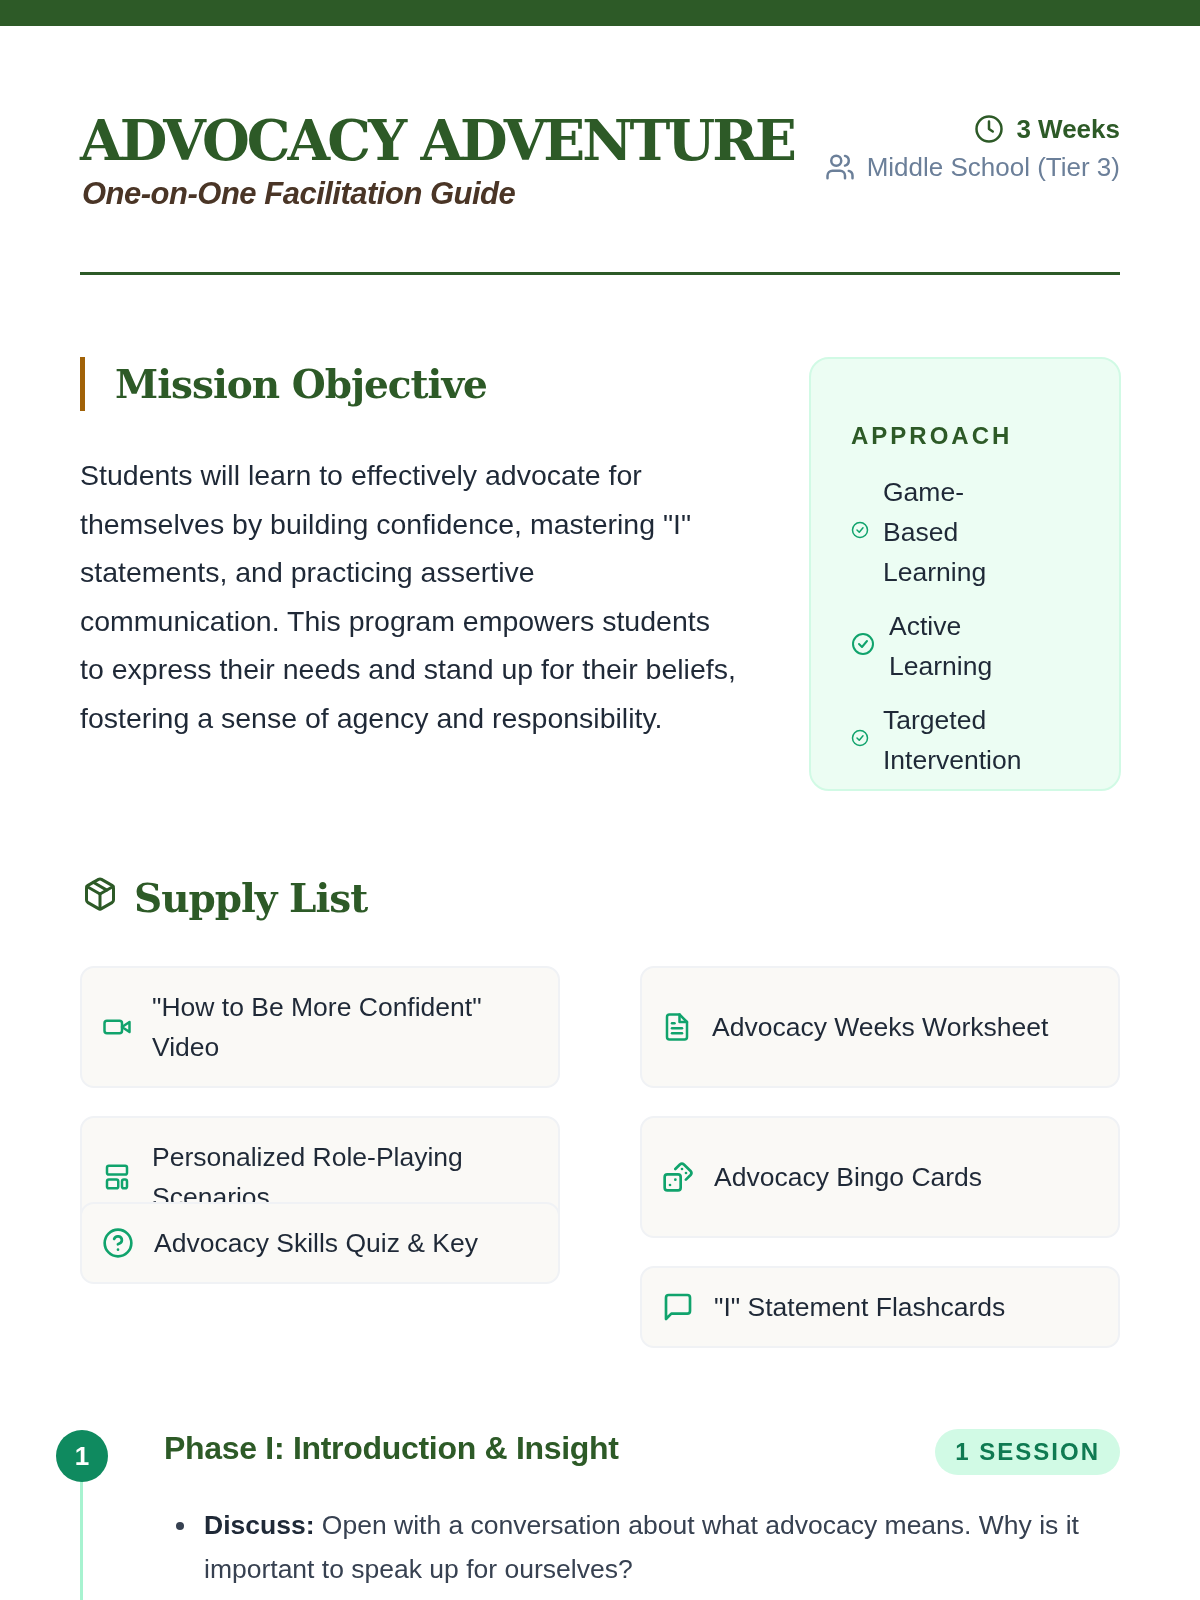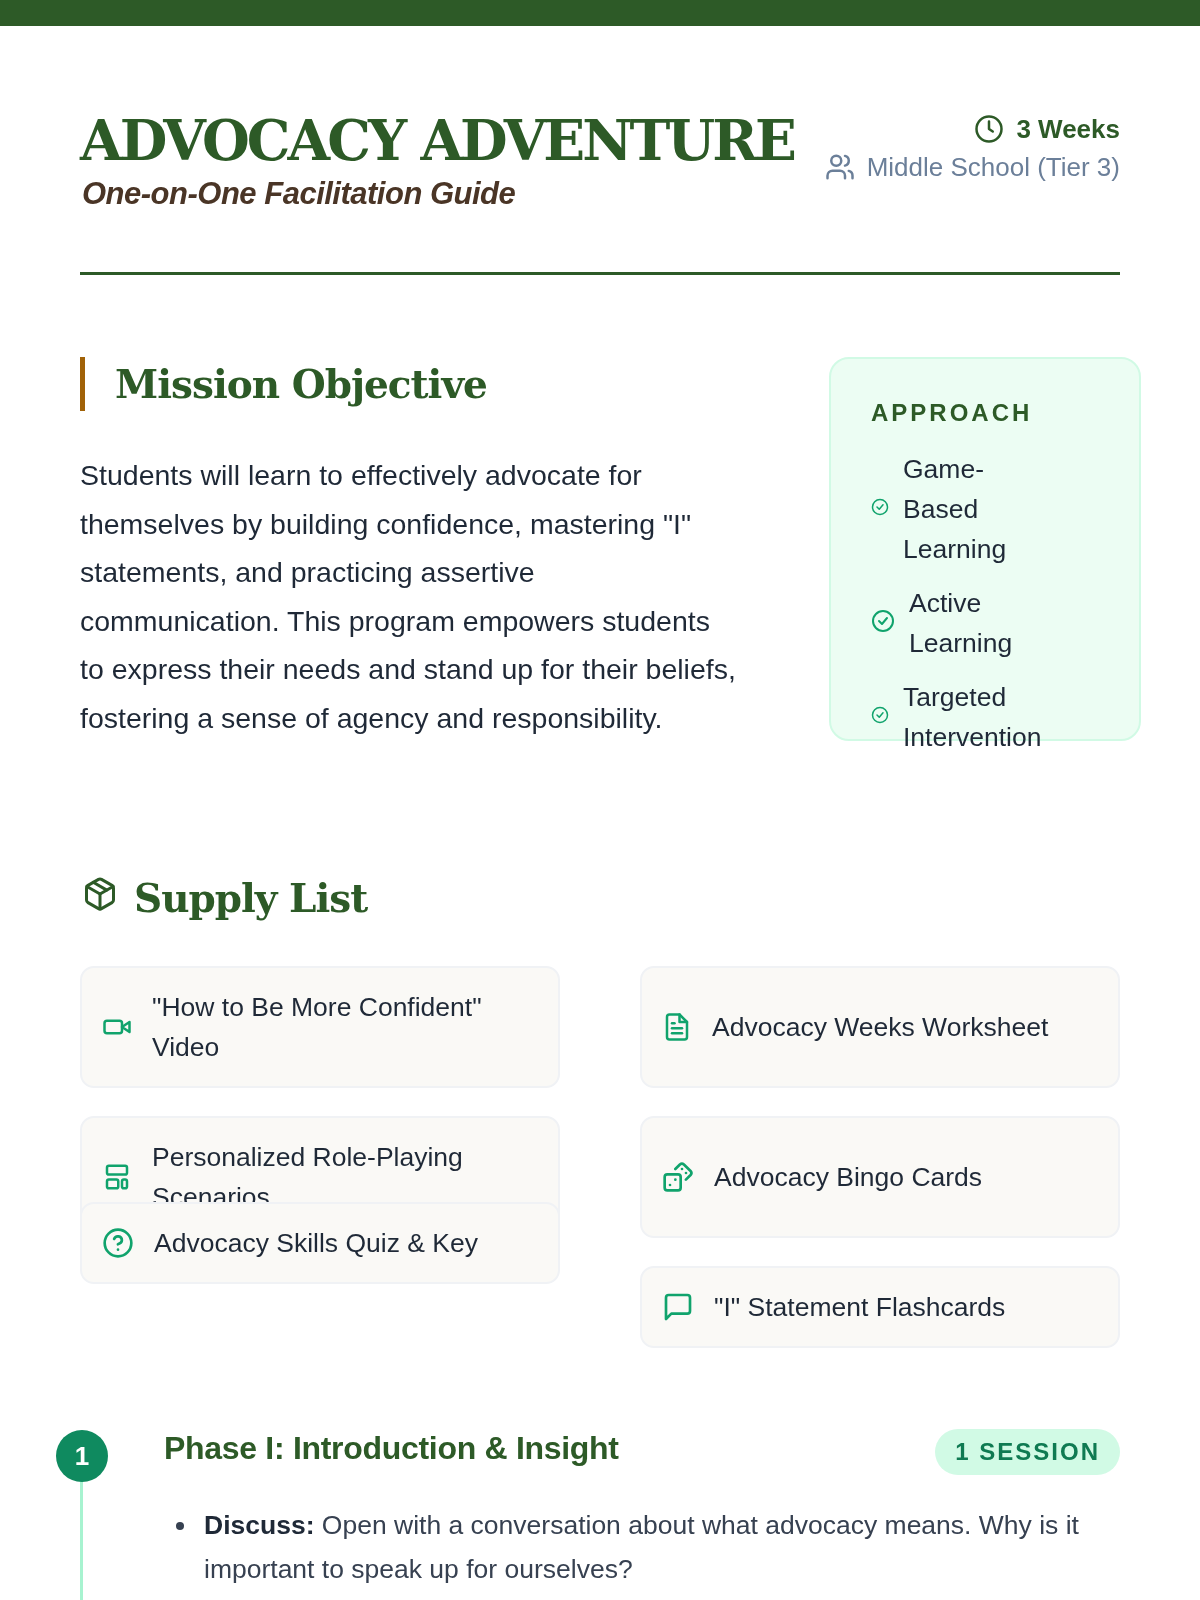--- a/index.html
+++ b/index.html
@@ -14,21 +14,21 @@
     .meta { position: absolute; right: 0; top: 10px; text-align: right; }
     .meta-row { display: flex; align-items: center; justify-content: flex-end; gap: 12px; height: 38px; }
     .meta-duration { font-weight: bold; font-size: 26px; color: #2d5a27; }
     .meta-audience { font-size: 26px; color: #6b7f99; }
     .meta-row svg { display: block; }
 
     .mission-heading { position: absolute; left: 80px; top: 357px; height: 54px; border-left: 5px solid #a16207; padding-left: 30px; display: flex; align-items: center; }
     .mission-heading span { font-family: "DejaVu Serif", "Liberation Serif", serif; font-weight: bold; font-size: 39px; color: #2d5a27; letter-spacing: -1px; }
     .mission-text { position: absolute; left: 80px; top: 451px; width: 660px; font-size: 28.5px; line-height: 48.5px; color: #1f2937; }
 
-    .approach { position: absolute; left: 809px; top: 357px; width: 312px; height: 384px; background: #ecfdf3; border: 2px solid #d1fae5; border-radius: 20px; padding: 40px 40px; margin-left: 20px; }
+    .approach { position: absolute; left: 809px; top: 357px; width: 312px; height: 434px; background: #ecfdf3; border: 2px solid #d1fae5; border-radius: 20px; padding: 63px 40px; }
     .approach-title { font-weight: bold; font-size: 24px; letter-spacing: 3px; color: #2d5a27; margin-bottom: 22px; }
     .approach-item { display: flex; align-items: center; gap: 14px; margin-bottom: 14px; }
     .approach-item .lbl { font-size: 26.5px; line-height: 40px; color: #1f2937; }
 
     .supply-heading { position: absolute; left: 82px; top: 875px; display: flex; align-items: center; gap: 16px; }
     .supply-heading span { font-family: "DejaVu Serif", "Liberation Serif", serif; font-weight: bold; font-size: 39px; color: #2d5a27; letter-spacing: -1px; }
 
     .supply-card { position: absolute; width: 480px; background: #faf9f6; border: 2px solid #f0f2f5; border-radius: 14px; display: flex; align-items: center; padding-left: 20px; padding-right: 20px; gap: 20px; }
     .supply-card .lbl { font-size: 26.5px; line-height: 40px; color: #1f2937; }
     .supply-card svg { flex: 0 0 auto; display: block; }

